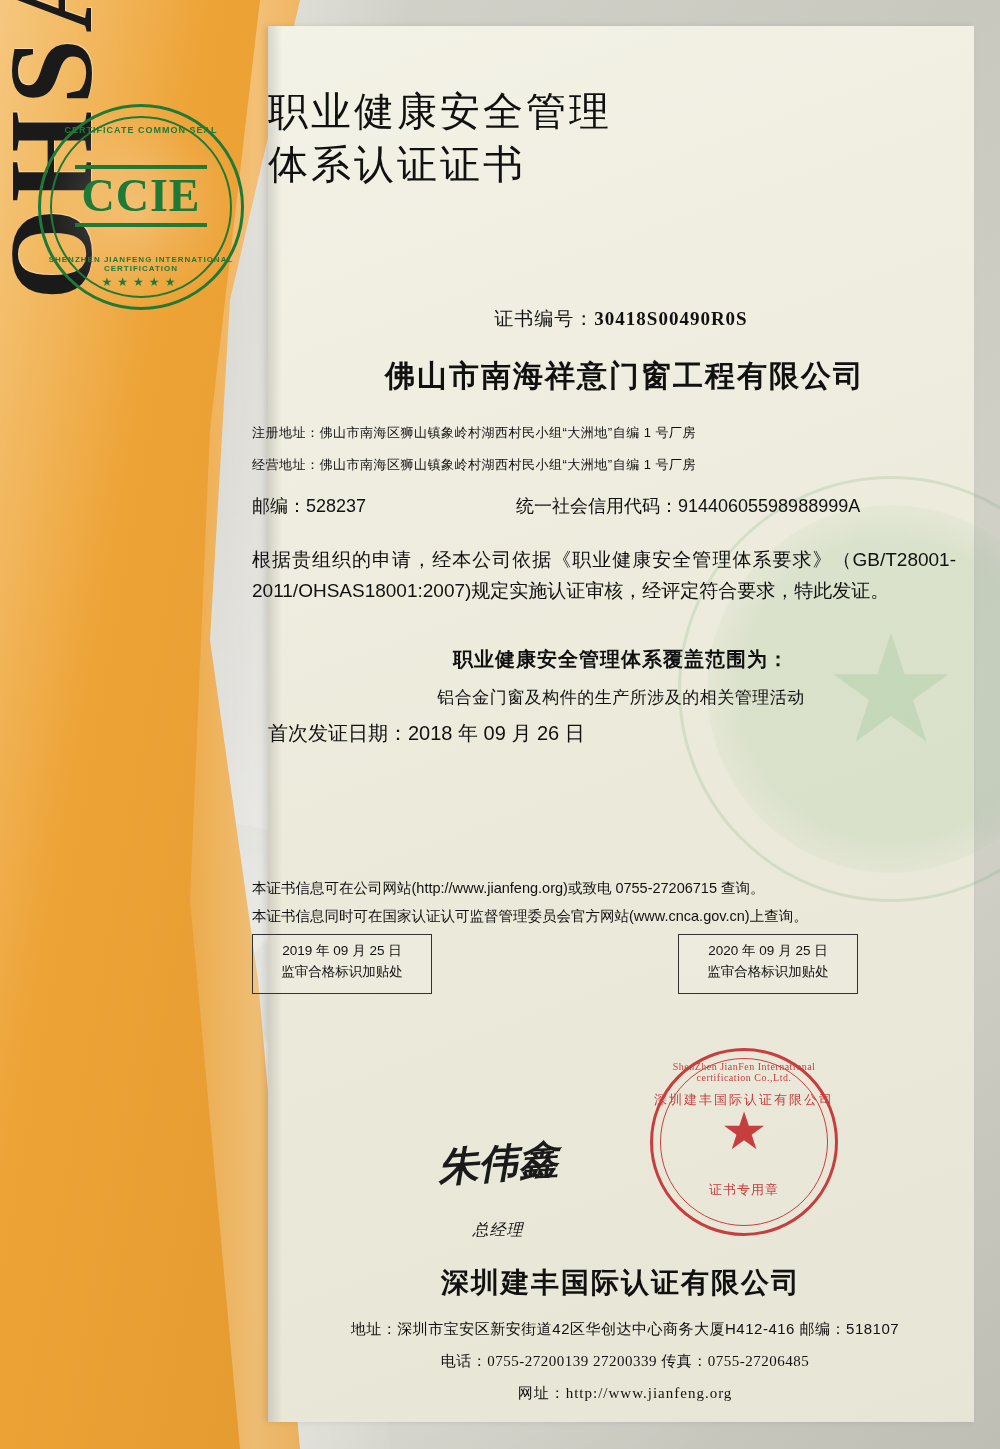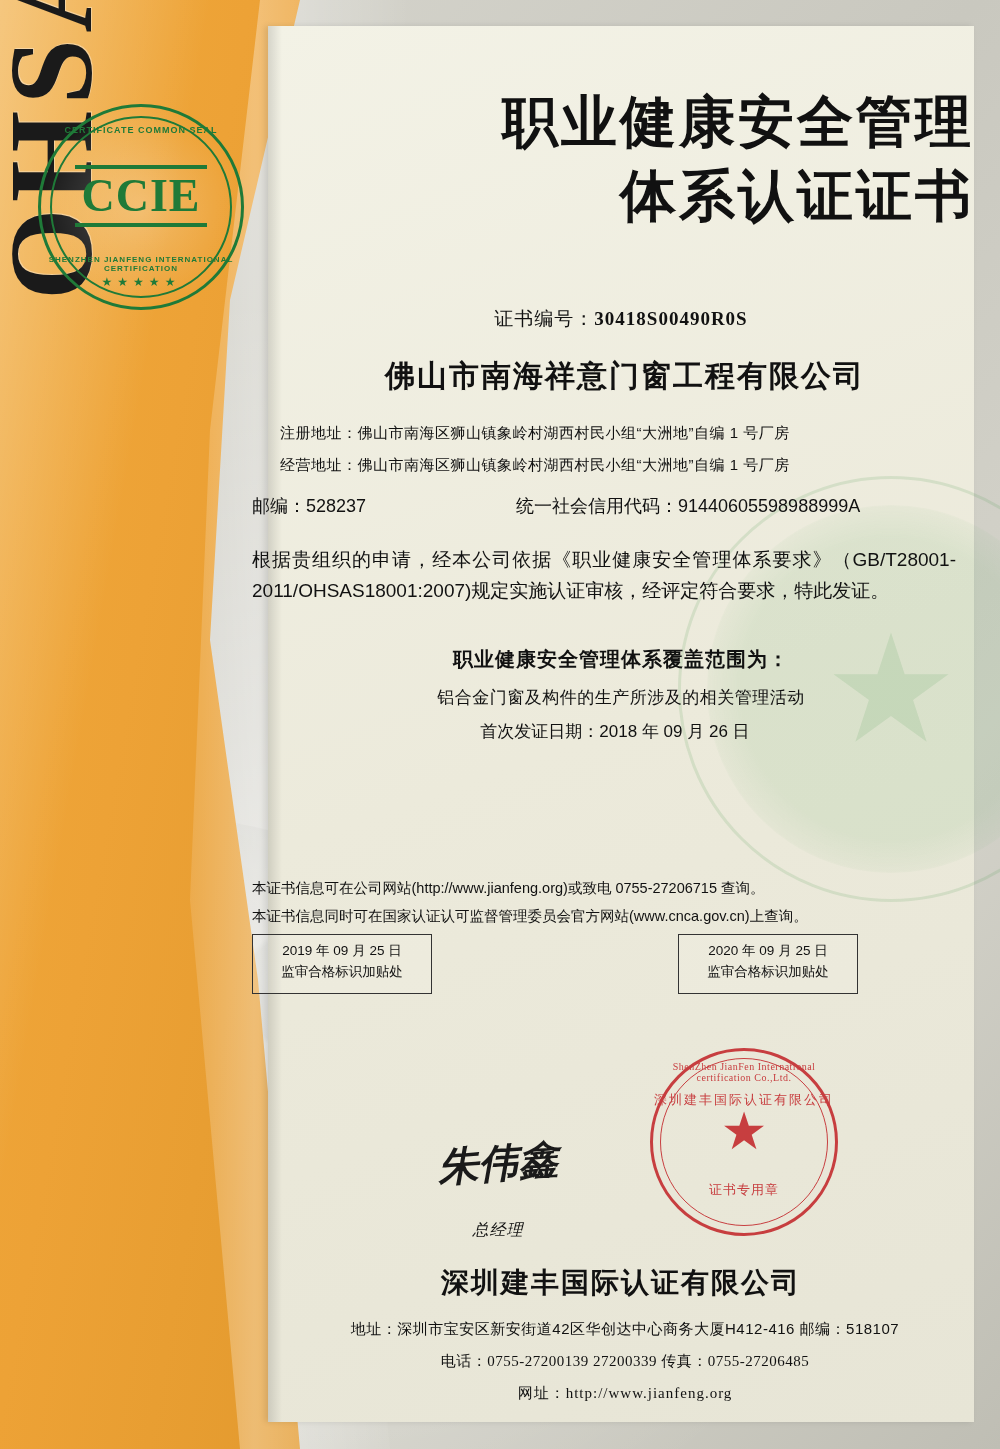--- a/index.html
+++ b/index.html
@@ -103,57 +103,57 @@
   .seal .arc-top,.seal .arc-bot{
     position:absolute;left:0;right:0;text-align:center;font-size:9px;color:#1f7a38;
     font-family:"Liberation Sans", sans-serif;letter-spacing:1px;font-weight:bold;
   }
   .seal .arc-top{top:18px;}
   .seal .arc-bot{bottom:34px;font-size:8px;}
   .seal .stars{position:absolute;left:0;right:0;bottom:18px;text-align:center;color:#1f7a38;font-size:12px;letter-spacing:5px;}
   
   .content{position:absolute;left:0;top:0;width:706px;height:1396px;}
   .title{
-    position:absolute;left:0;right:0;top:60px;text-align:right;
-    font-family:"Liberation Serif", serif;font-weight:bold;color:#111;
-    font-size:56px;line-height:1.32;letter-spacing:3px;
+    position:absolute;left:0;right:0;top:60px;text-align:left;
+    font-family:"Liberation Serif", serif;font-weight:normal;color:#111;
+    font-size:40px;line-height:1.32;letter-spacing:3px;
   }
   .certno{
     position:absolute;left:0;right:0;top:280px;text-align:center;
     font-size:19px;color:#111;letter-spacing:1px;
   }
   .certno .num{font-family:"Liberation Serif", serif;font-weight:bold;letter-spacing:1px;}
   .company{
     position:absolute;left:8px;right:0;top:330px;text-align:center;
     font-family:"Liberation Serif", serif;font-weight:bold;font-size:30px;color:#111;letter-spacing:2px;
   }
   .addr{
-    position:absolute;left:-16px;right:18px;font-size:15px;color:#111;letter-spacing:.5px;margin-left:28px;
+    position:absolute;left:-16px;right:18px;font-size:13px;color:#111;letter-spacing:.5px;
   }
   .addr .lbl{display:inline-block;}
   .addr1{top:398px;}
   .addr2{top:430px;}
   .row3{position:absolute;left:-16px;right:18px;top:468px;font-size:18px;color:#111;}
   .row3 .left{position:absolute;left:0;}
   .row3 .right{position:absolute;left:264px;}
   .para{
     position:absolute;left:-16px;right:18px;top:518px;
     font-size:19px;line-height:1.65;color:#111;text-align:justify;
   }
   .scope-title{
     position:absolute;left:0;right:0;top:620px;text-align:center;
     font-weight:bold;font-size:20px;color:#111;letter-spacing:1px;
   }
   .scope-body{
     position:absolute;left:0;right:0;top:660px;text-align:center;
     font-size:17px;color:#111;letter-spacing:.5px;
   }
   .issue{
-    position:absolute;left:0;right:12px;top:694px;text-align:center;
-    font-size:17px;color:#111;
+    position:absolute;left:0;right:12px;top:694px;
+    font-size:20px;color:#111;
   }
   .fine{
     position:absolute;left:-16px;right:18px;top:734px;
     font-size:14.5px;line-height:1.95;color:#111;text-align:justify;
   }
   .notes{
     position:absolute;left:-16px;right:18px;top:848px;
     font-size:14.5px;line-height:1.95;color:#111;
   }
   .stamp-box{

